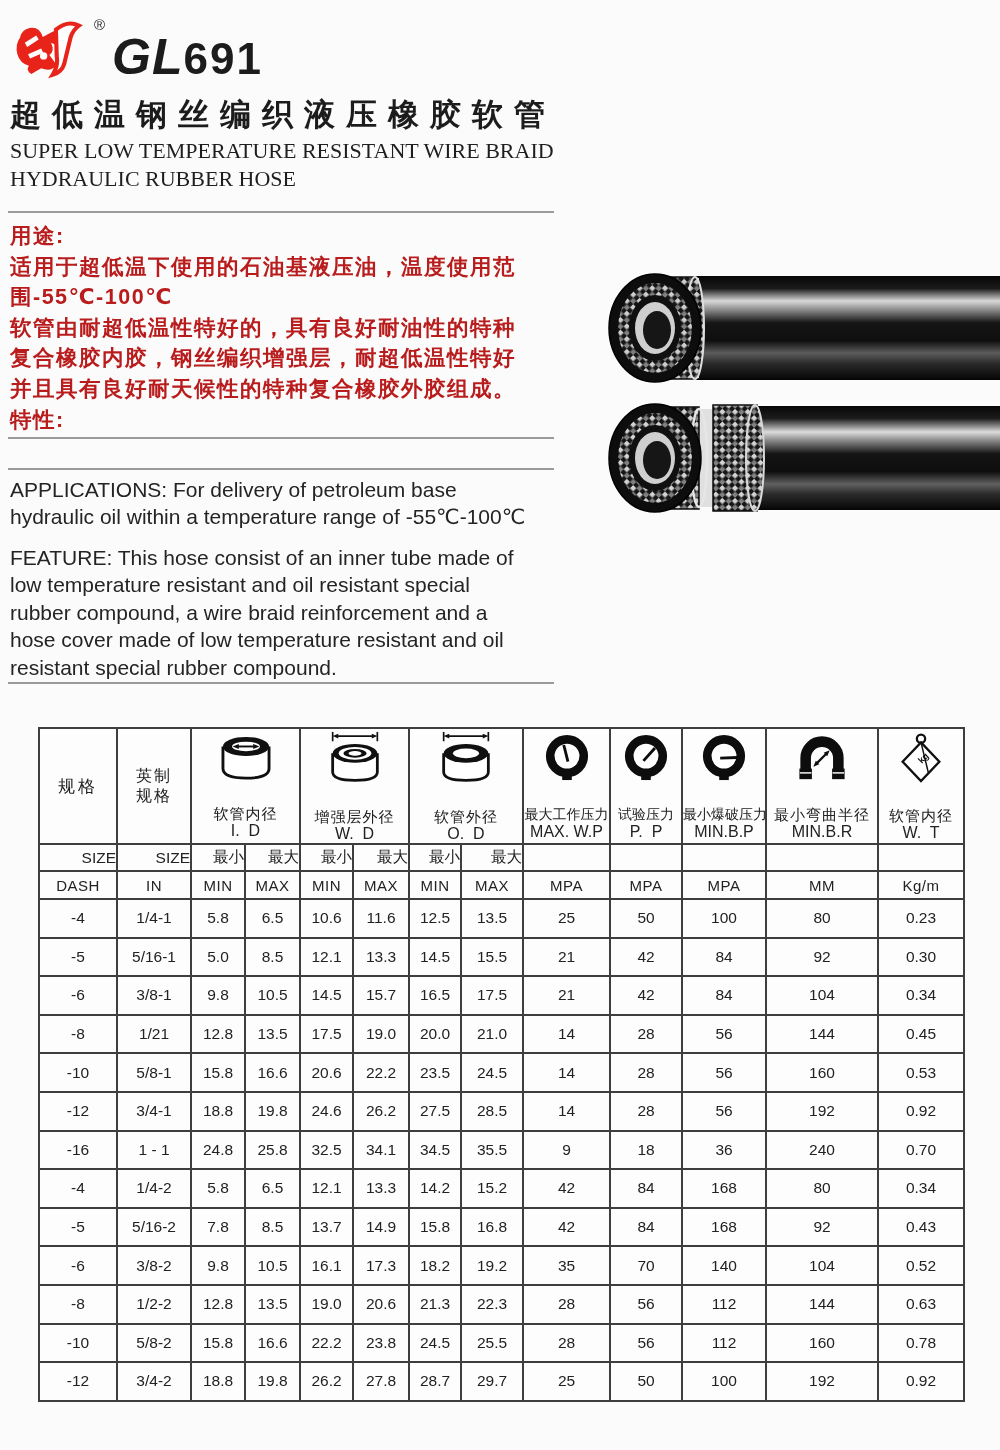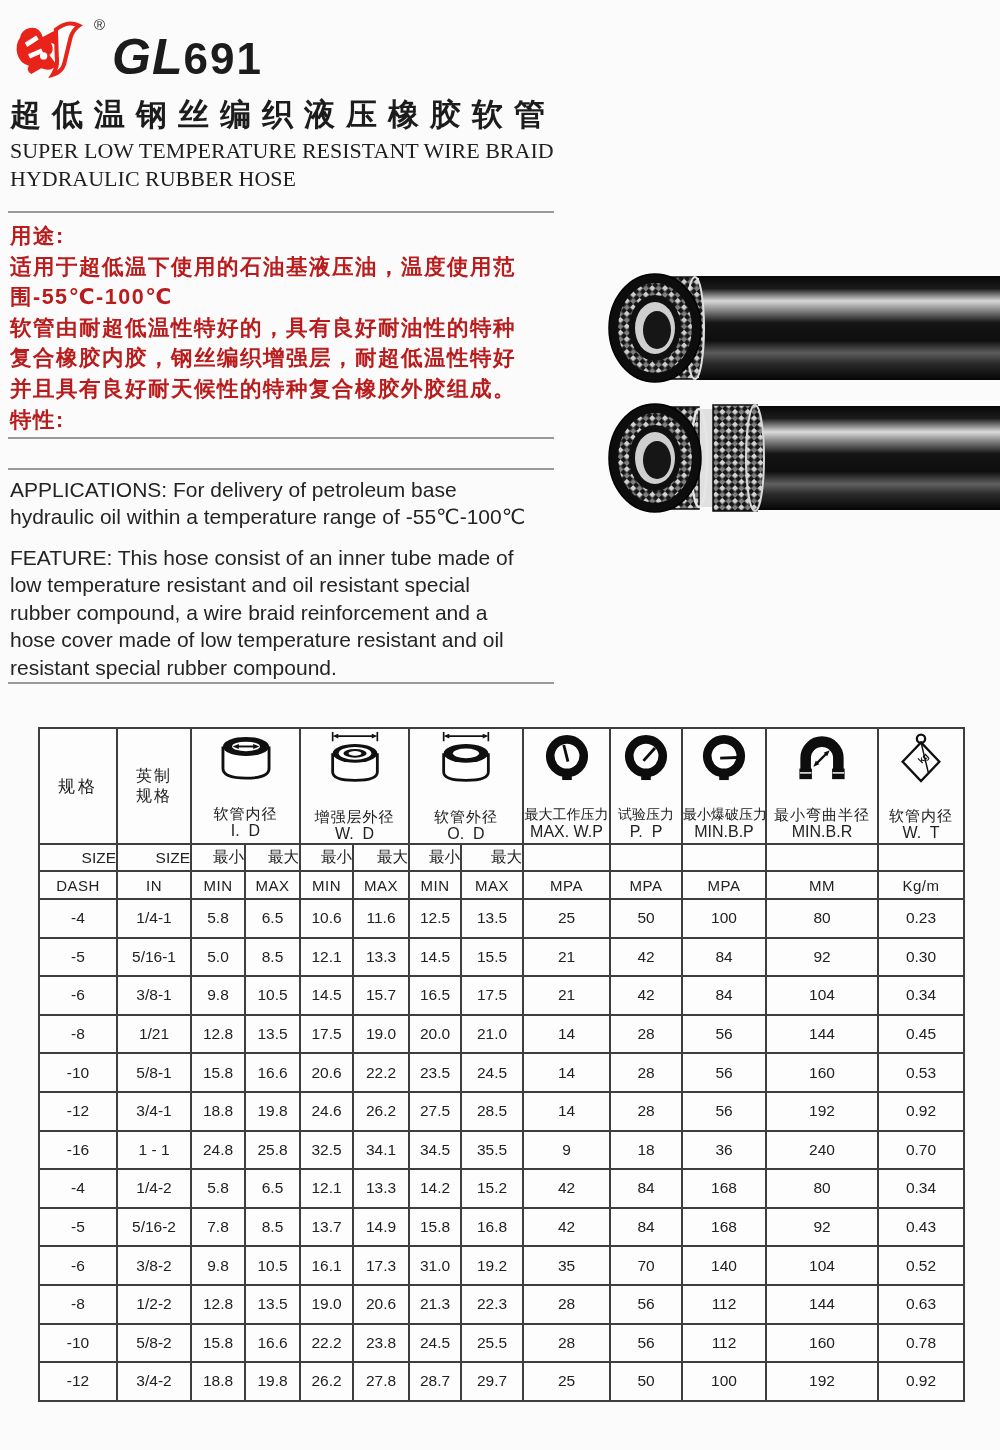--- a/index.html
+++ b/index.html
@@ -454,21 +454,21 @@
           <td>92</td>
           <td>0.43</td>
         </tr>
         <tr>
           <td>-6</td>
           <td>3/8-2</td>
           <td>9.8</td>
           <td>10.5</td>
           <td>16.1</td>
           <td>17.3</td>
-          <td>31.0</td>
+          <td>18.2</td>
           <td>19.2</td>
           <td>35</td>
           <td>70</td>
           <td>140</td>
           <td>104</td>
           <td>0.52</td>
         </tr>
         <tr>
           <td>-8</td>
           <td>1/2-2</td>

